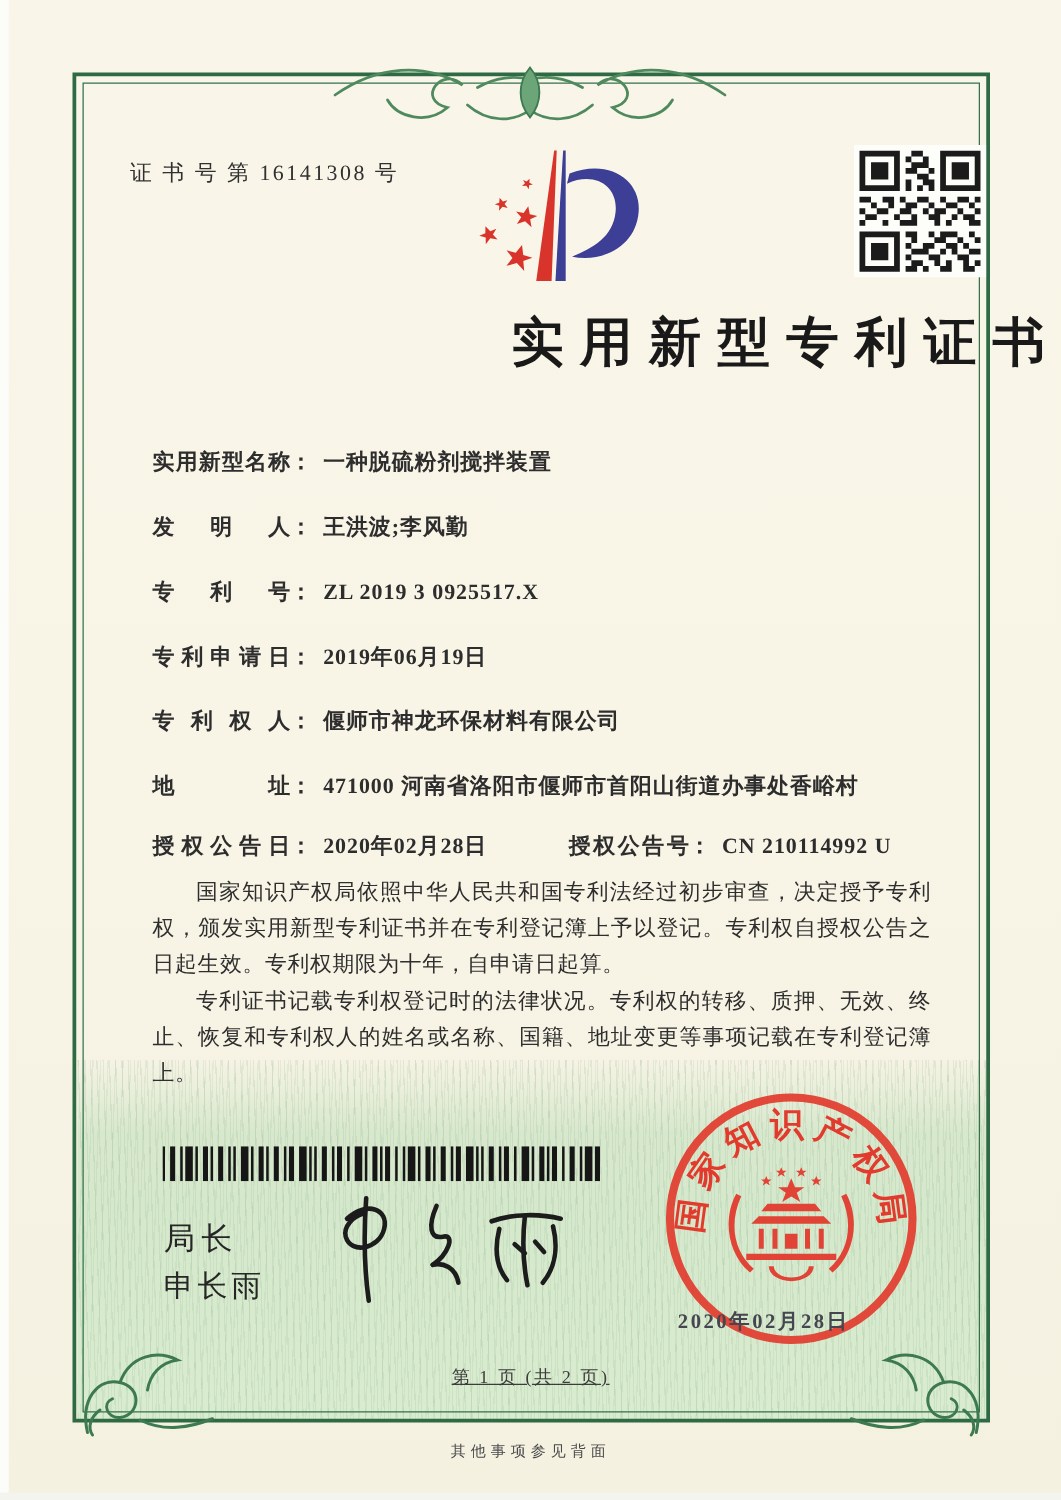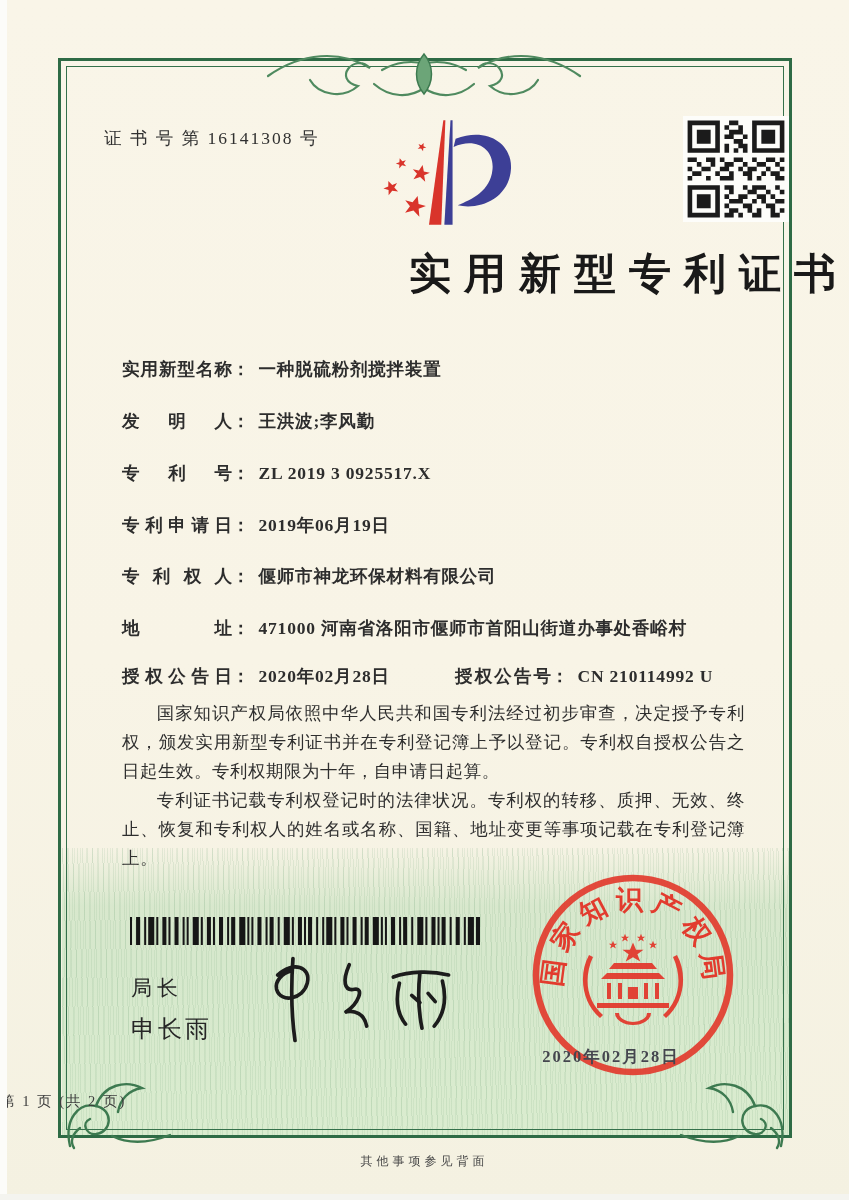--- a/index.html
+++ b/index.html
@@ -33,27 +33,27 @@
   .flabel{display:inline-block;width:110px;text-align:justify;text-align-last:justify;}
   .fcolon{display:inline-block;}
   .fvalue{margin-left:9px;letter-spacing:0.8px;}
   .grant-second{position:absolute;left:333px;top:0;white-space:nowrap;}
   .grant-second .flabel{width:96px;}
 
   .paras{left:122px;right:104px;top:699px;font-size:17.4px;line-height:29px;
          color:#2e2e2e;text-align:justify;letter-spacing:0.6px;}
   .paras p{margin:0;text-indent:2em;}
 
-  .signer-title{left:131px;top:974px;font-size:21px;letter-spacing:5px;color:#262626;}
+  .signer-title{left:131px;top:974px;font-size:25px;letter-spacing:5px;color:#262626;}
   .signer-name{left:131px;top:1013px;font-size:24px;letter-spacing:3px;color:#262626;}
 
   .seal-date{left:505px;top:1046px;width:212px;text-align:center;font-size:16.5px;
              letter-spacing:2px;color:#45464f;font-weight:600;}
-  .page-footer{left:0;right:0;top:1092px;text-align:left;font-size:14.5px;
-               letter-spacing:2px;color:#3c3c3c;}
+  .page-footer{left:0;right:0;top:1092px;text-align:center;font-size:14.5px;
+               letter-spacing:2px;color:#3c3c3c;text-decoration:underline;}
   .back-note{left:0;right:0;top:1153px;text-align:center;font-size:12px;
              letter-spacing:4px;color:#4a4a4a;}
 </style>
 </head>
 <body>
 
 <div class="page">
 
   <div class="green-band"></div>
 

